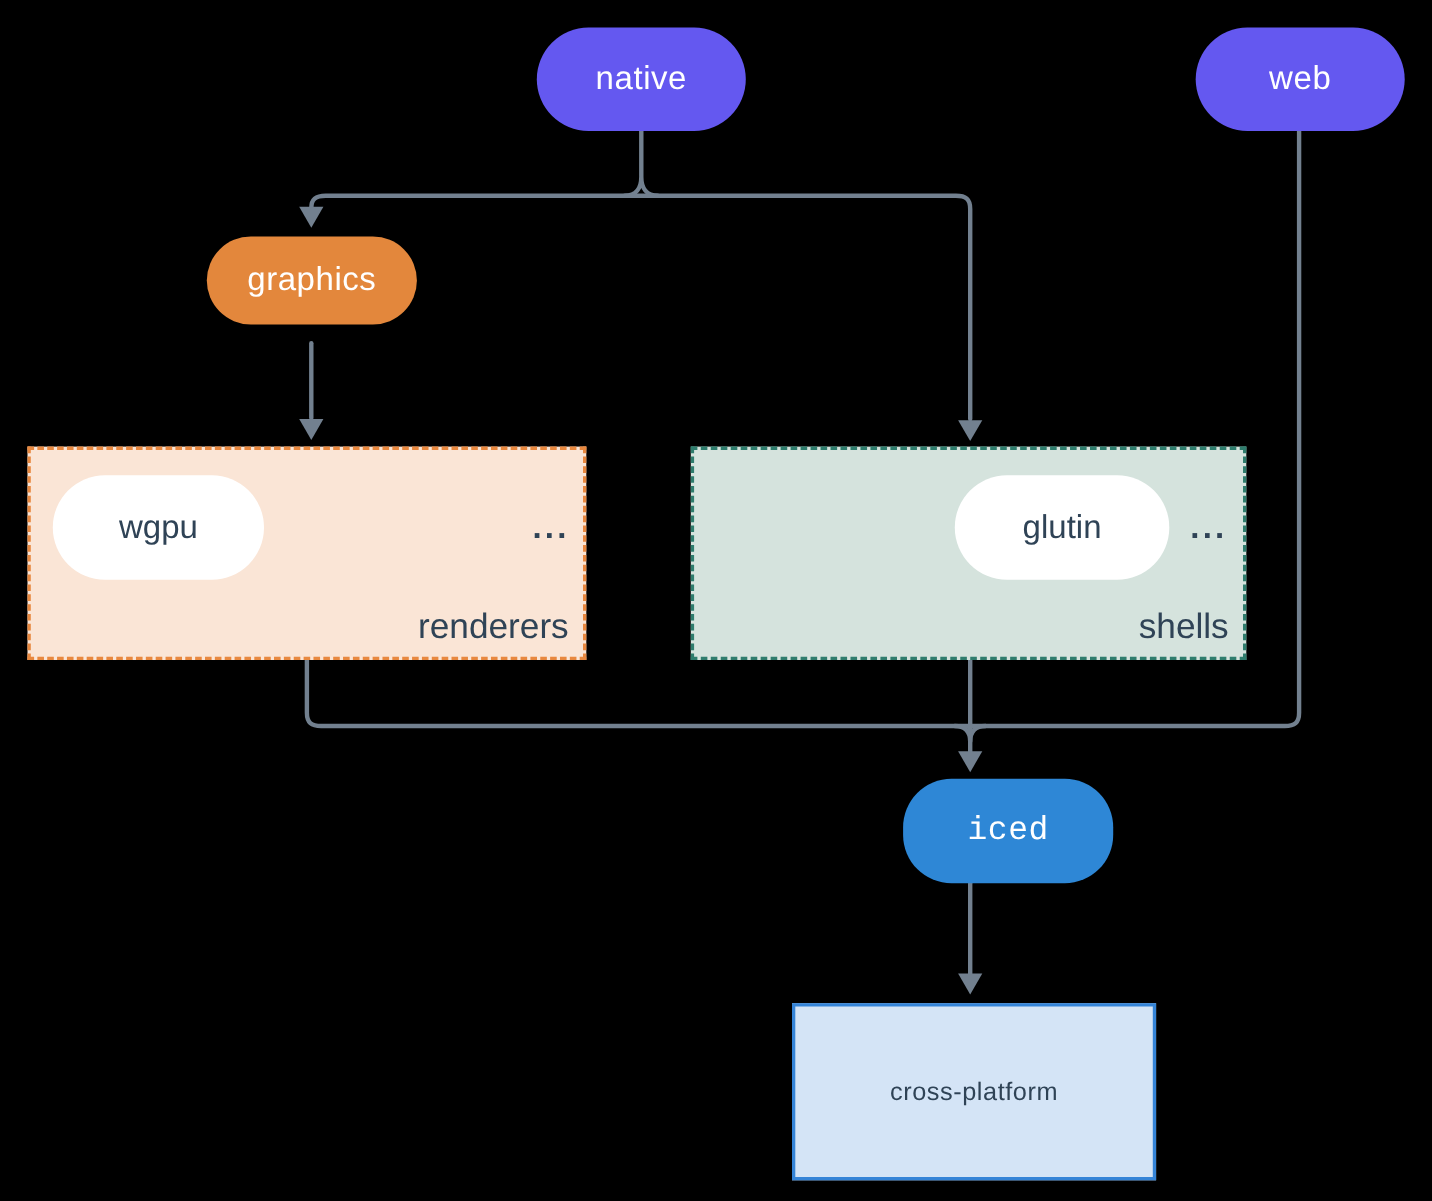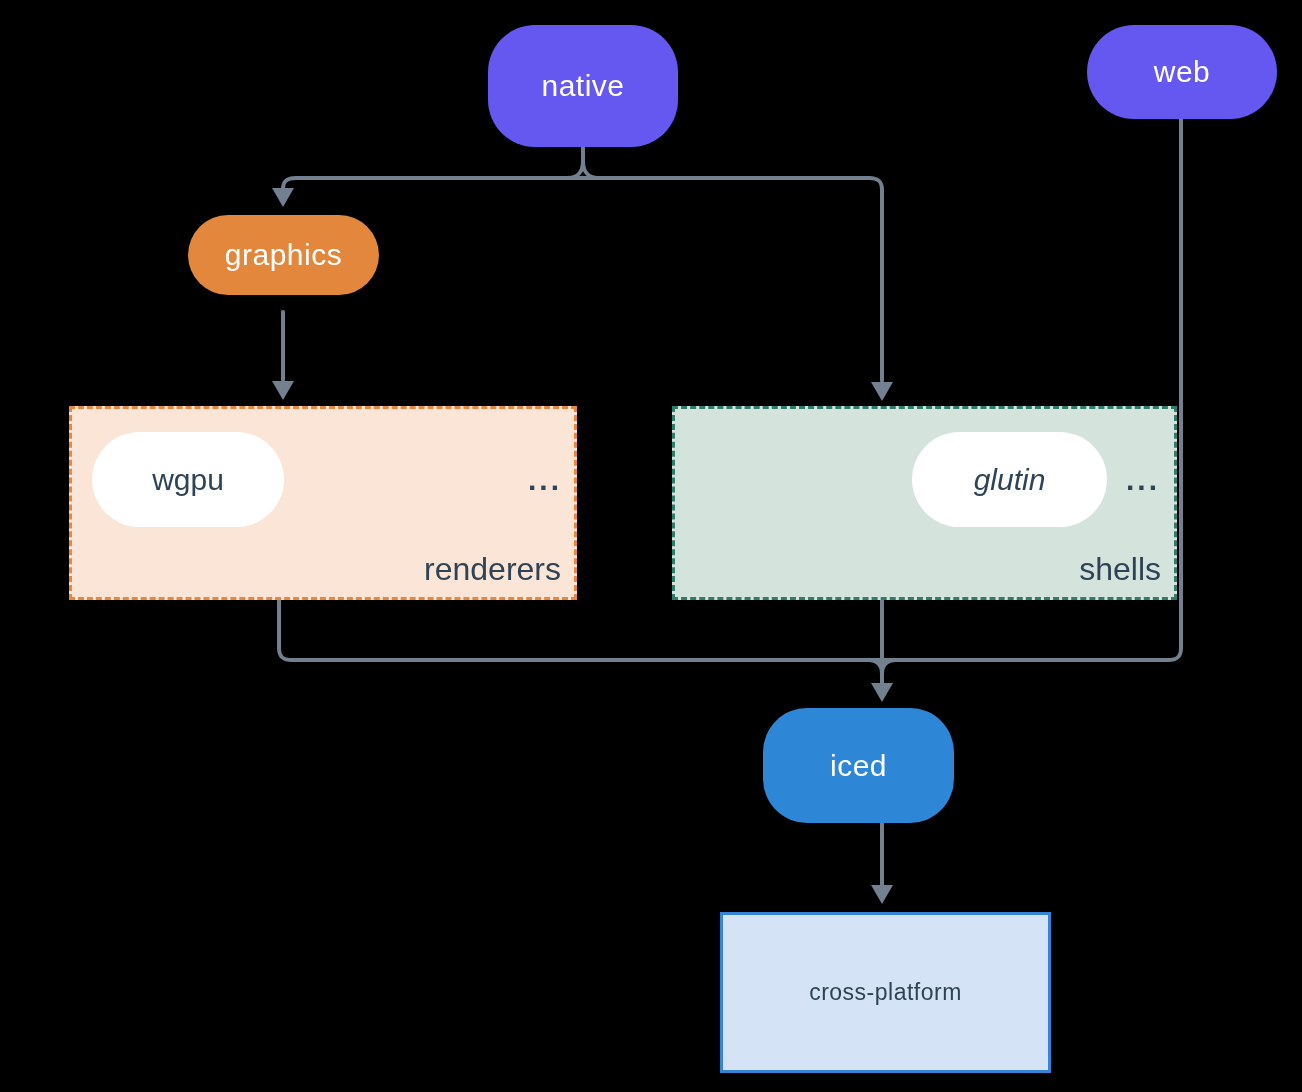--- a/index.html
+++ b/index.html
@@ -18,36 +18,36 @@
     --c-app-border:#3584d7;
   }
   html,body{margin:0;padding:0;background:var(--c-background);}
   body{font-family:"Liberation Sans","DejaVu Sans",sans-serif;}
   .canvas{position:relative;width:1302px;height:1092px;background:var(--c-background);overflow:hidden;}
   .edges{position:absolute;left:0;top:0;width:1302px;height:1092px;}
   .edge{stroke:var(--c-line);stroke-width:4;fill:none;stroke-linecap:round;}
   .arrow{fill:var(--c-line);stroke:none;}
   .node{position:absolute;display:flex;align-items:center;justify-content:center;
         color:#fff;font-size:30px;letter-spacing:.5px;}
-  .node-native{left:488px;top:25px;width:190px;height:122px;border-radius:47px;background:var(--c-purple);}
+  .node-native{left:488px;top:25px;width:190px;height:94px;border-radius:47px;background:var(--c-purple);}
   .node-web{left:1087px;top:25px;width:190px;height:94px;border-radius:47px;background:var(--c-purple);}
   .node-graphics{left:188px;top:215px;width:191px;height:80px;border-radius:48px;background:var(--c-orange);}
-  .node-iced{left:763px;top:708px;width:191px;height:115px;border-radius:44px;background:var(--c-blue);}
+  .node-iced{left:821px;top:708px;width:191px;height:95px;border-radius:44px;background:var(--c-blue);font-family:Liberation Mono, monospace;}
   .node-app{left:720px;top:912px;width:325px;height:155px;background:var(--c-app-bg);
             border:3px solid var(--c-app-border);color:var(--c-text-dark);
             flex-direction:column;line-height:47px;font-size:23px;}
-  .group{position:absolute;width:508px;height:194px;box-sizing:border-box;margin-left:44px;}
+  .group{position:absolute;width:508px;height:194px;box-sizing:border-box;}
   .group-renderers{left:25px;top:406px;background:var(--c-renderers-bg);border:3px dashed var(--c-renderers-border);}
   .group-shells{left:628px;top:406px;width:505px;background:var(--c-shells-bg);border:3px dashed var(--c-shells-border);}
   .pill{position:absolute;top:23px;height:95px;border-radius:48px;background:var(--c-pill-white);
         color:var(--c-text-dark);display:flex;align-items:center;justify-content:center;font-size:30px;}
   .pill-wgpu{left:20px;width:192px;}
   .pill-glow{left:235px;width:194px;}
   .pill-winit{left:22px;width:194px;}
-  .pill-glutin{left:237px;width:195px;font-style:italic;}
+  .pill-glutin{left:237px;width:195px;}
   .ellipsis{position:absolute;top:23px;height:95px;width:60px;display:flex;align-items:center;
             justify-content:center;color:var(--c-text-dark);font-size:30px;font-weight:700;letter-spacing:3px;}
   .ellipsis-renderers{left:443px;}
   .ellipsis-shells{left:438px;}
   .group-label{position:absolute;right:13px;bottom:9px;color:var(--c-text-dark);font-size:32px;}
 </style>
 </head>
 <body>
 
 <div class="canvas">

